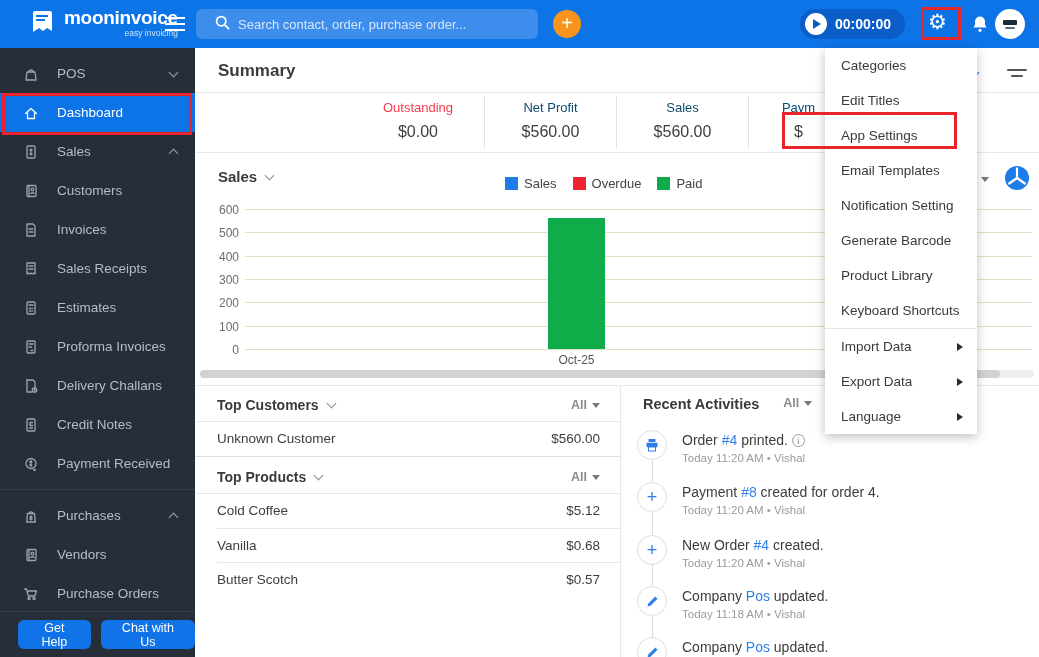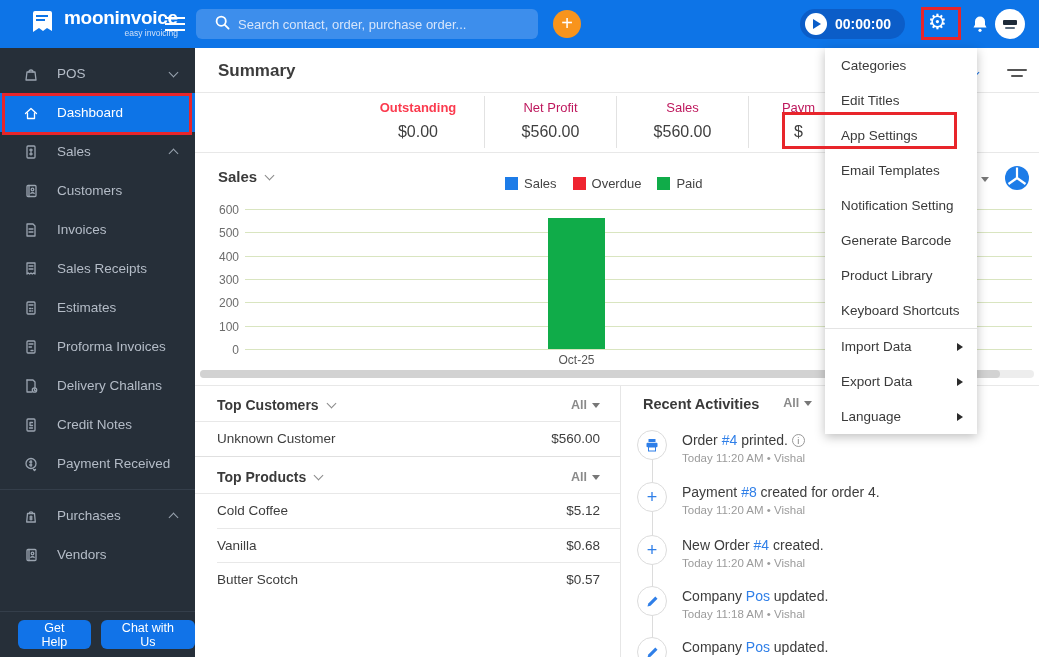--- a/index.html
+++ b/index.html
@@ -64,21 +64,21 @@
   .period .chev { border-color:#1a73e8; }
   .filter-ic { position:absolute; left:1006px; top:66px; cursor:pointer; }
   .hr { position:absolute; background:#e8e8e8; height:1px; }
 
   .stats { position:absolute; left:352px; top:96px; height:52px; display:flex; }
   .stat { width:132px; text-align:center; padding-top:4px; }
   .stat + .stat { border-left:1px solid #e2e2e2; }
   .stat.last { width:100px; }
   .stat-label { font-size:13px; }
   .stat-value { font-size:16px; color:#3f3f3f; margin-top:8px; }
-  .red { color:#fb3a4e;font-weight:bold; }  .green { color:#be185d; }
+  .red { color:#fb3a4e; }  .green { color:#0c4a6e; }
 
   .chart-title { position:absolute; left:218px; top:168px; font-size:15px; font-weight:bold; color:#3a3a3a;
                  display:flex; align-items:center; gap:9px; cursor:pointer; }
   .chart-title .chev { border-color:#8a8a8a; }
   .legend { position:absolute; left:505px; top:176px; display:flex; gap:16px; align-items:center; }
   .lg-item { display:flex; align-items:center; gap:6px; font-size:13px; color:#444; }
   .lg-sq { width:13px; height:13px; }
   .usd { position:absolute; left:948px; top:172px; font-size:13px; color:#a21caf; display:flex;
          align-items:center; gap:6px; cursor:pointer; }
   .tri-down { width:0; height:0; border-left:4px solid transparent; border-right:4px solid transparent;
@@ -301,20 +301,30 @@
       <span class="sb-ic">
         <svg width="16" height="16" viewBox="0 0 16 16">
             <rect x="4" y="2.5" width="9" height="11" rx="1"></rect>
             <path d="M6 2.5v11"></path>
             <circle cx="9.5" cy="6.5" r="1.3"></circle>
             <path d="M7.8 10.5c.4-1 3-1 3.4 0"></path>
           </svg>
       </span>
       <span class="sb-label">Vendors</span>
     </div>
+    <div class="sb-item">
+      <span class="sb-ic">
+        <svg width="16" height="16" viewBox="0 0 16 16">
+            <path d="M1.5 3h2l1.8 7h6.5l1.7-5H4"></path>
+            <circle cx="6" cy="12.5" r="1.1"></circle>
+            <circle cx="11" cy="12.5" r="1.1"></circle>
+          </svg>
+      </span>
+      <span class="sb-label">Purchase Orders</span>
+    </div>
     <div class="sb-footer">
       <button class="sb-btn">Get Help</button>
       <button class="sb-btn">Chat with Us</button>
     </div>
   </div>
 
   <div class="main-title">Summary</div>
   <div class="period">
     <span>ar</span>
     <span class="chev down"></span>

